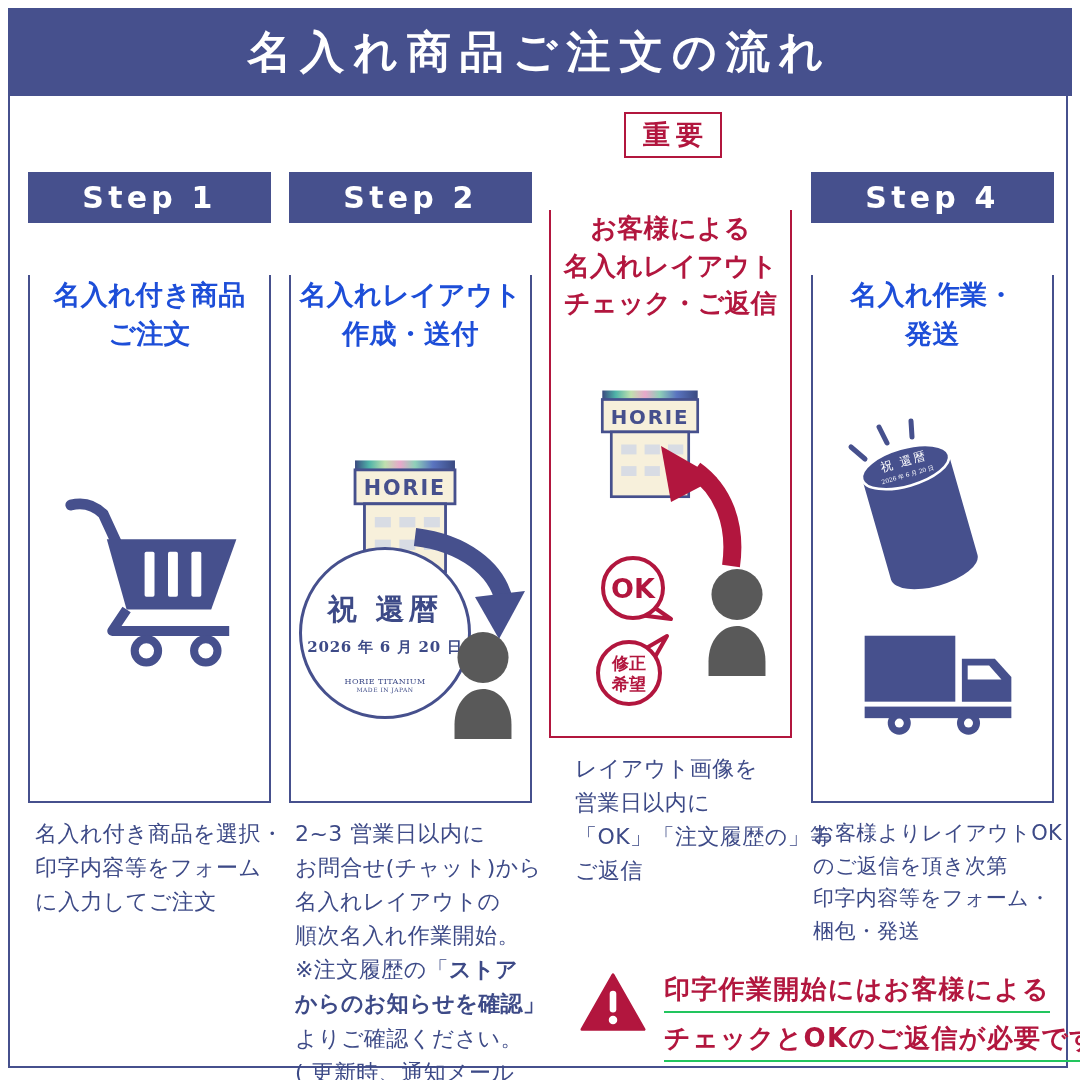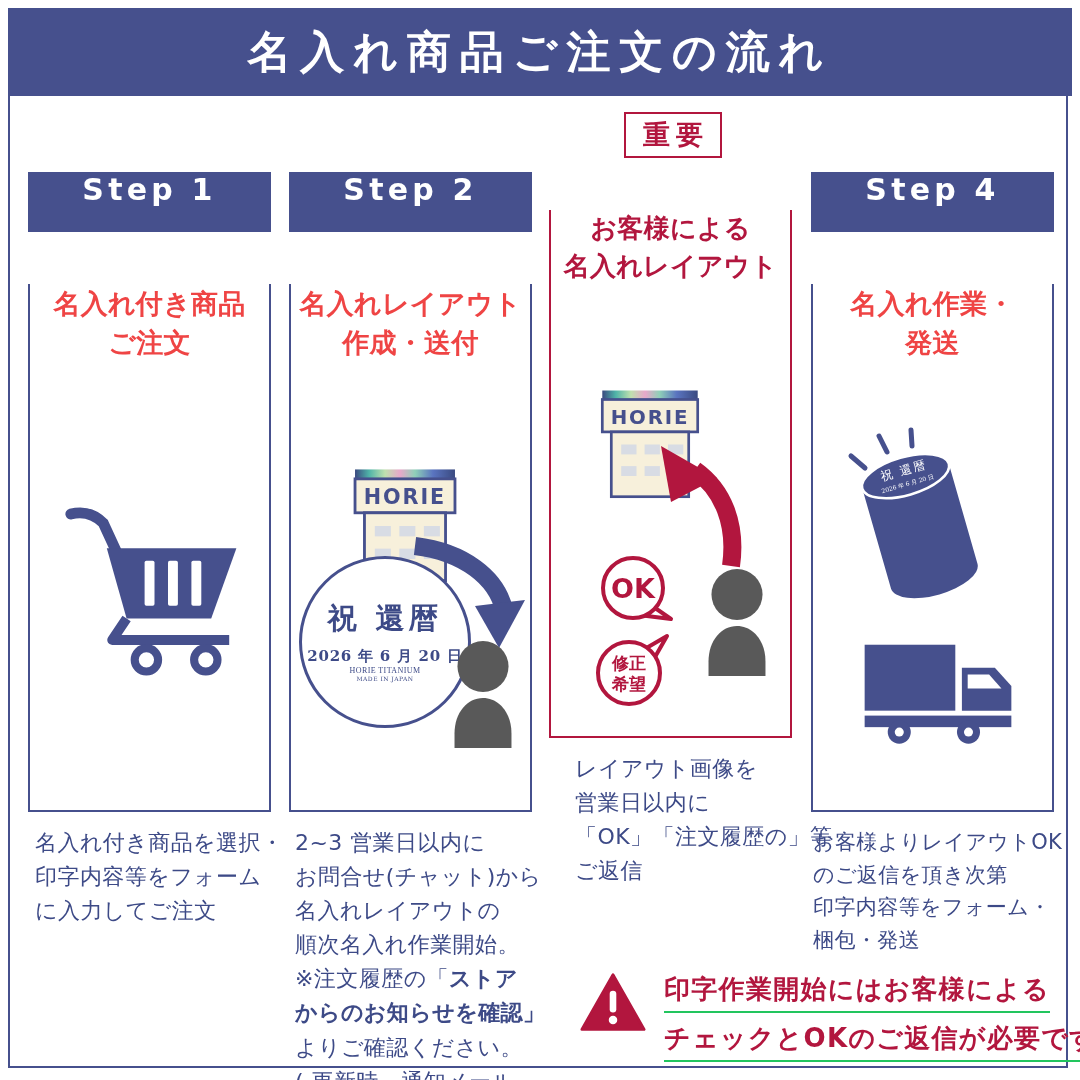--- a/index.html
+++ b/index.html
@@ -13,42 +13,42 @@
     display:flex;align-items:center;justify-content:center;
   }
   .header-title{color:#ffffff;font-size:44px;font-weight:bold;letter-spacing:0.20em;white-space:nowrap;}
   .important-badge{
     position:absolute;left:624px;top:112px;width:98px;height:46px;background:#ffffff;
     border:2px solid #b2163e;box-sizing:border-box;color:#b2163e;font-size:27px;font-weight:bold;
     display:flex;align-items:center;justify-content:center;letter-spacing:0.22em;text-indent:0.22em;
   }
   .col{position:absolute;top:172px;width:243px;}
   .col-head{
-    height:60px;display:flex;justify-content:center;
+    height:51px;display:flex;align-items:center;justify-content:center;
     color:#ffffff;font-size:30px;font-weight:bold;letter-spacing:0.14em;
   }
   .col-head.navy{background:#46508d;}
   .col-head.red{background:#b2163e;}
   .col-body{position:relative;height:528px;background:#ffffff;border:2px solid #46508d;border-top:none;box-sizing:border-box;}
   .col-body.red{border-color:#b2163e;}
-  .col-title{margin-top:52px;text-align:center;font-size:27px;font-weight:bold;color:#ef4444;line-height:1.45;letter-spacing:0.01em;}
+  .col-title{margin-top:52px;text-align:center;font-size:27px;font-weight:bold;color:#1d4ed8;line-height:1.45;letter-spacing:0.01em;}
   .col-title.red{color:#b2163e;font-size:26px;margin-top:38px;}
   .desc{margin-top:14px;color:#3d4a87;font-size:22px;font-weight:500;line-height:1.55;letter-spacing:0.02em;}
   .desc .line{white-space:nowrap;}
   .desc .bold{font-weight:bold;}
   .abs{position:absolute;}
   
   .stamp{
     position:absolute;left:8px;top:272px;width:172px;height:172px;border-radius:50%;
     background:#ffffff;border:3px solid #46508d;box-sizing:border-box;text-align:center;color:#3d4a87;
     font-family:"DejaVu Serif","Liberation Serif",serif;z-index:3;
   }
   .stamp-l1{margin-top:40px;font-size:29px;letter-spacing:0.15em;font-weight:bold;white-space:nowrap;}
   .stamp-l2{margin-top:8px;font-size:15px;letter-spacing:0.05em;white-space:nowrap;font-weight:bold;}
-  .stamp-brand{font-size:8px;letter-spacing:0.05em;white-space:nowrap;font-family:Liberation Serif, serif;}
+  .stamp-brand{margin-top:20px;font-size:8px;letter-spacing:0.05em;white-space:nowrap;}
   .stamp-origin{font-size:6px;letter-spacing:0.08em;white-space:nowrap;}
   
   .warning{position:absolute;left:580px;top:972px;display:flex;align-items:flex-start;gap:18px;}
   .warning-text{display:flex;flex-direction:column;align-items:flex-start;}
   .warning-line{
     color:#b2163e;font-size:26px;font-weight:bold;letter-spacing:0.05em;white-space:nowrap;
     border-bottom:2px solid #22c55e;padding-bottom:4px;margin-bottom:8px;
   }
 </style>
 </head>
@@ -156,20 +156,21 @@
       <div class="line">( 更新時、通知メール</div>
 
     </div>
   </div>
 
   <div class="col" style="left:549px">
     <div class="col-body red">
       <div class="col-title red">
         <div>お客様による</div>
         <div>名入れレイアウト</div>
+        <div>チェック・ご返信</div>
       </div>
 
       <svg class="abs" style="left:36px;top:178px;z-index:1" width="126" height="113" viewBox="0 0 140 124">
         <rect x="17" y="2" width="106" height="10" fill="url(#rainbow)"></rect>
         <rect x="17" y="12" width="106" height="36" fill="#f7f0db" stroke="#46508d" stroke-width="3"></rect>
         <text x="70" y="39" text-anchor="middle" fill="#46508d" font-size="22" font-weight="bold" letter-spacing="2">HORIE</text>
         <rect x="27" y="48" width="86" height="72" fill="#f7f0db" stroke="#46508d" stroke-width="3"></rect>
         <rect x="38" y="62" width="17" height="11" fill="#d8dce4"></rect>
         <rect x="64" y="62" width="17" height="11" fill="#d8dce4"></rect>
         <rect x="90" y="62" width="17" height="11" fill="#d8dce4"></rect>

